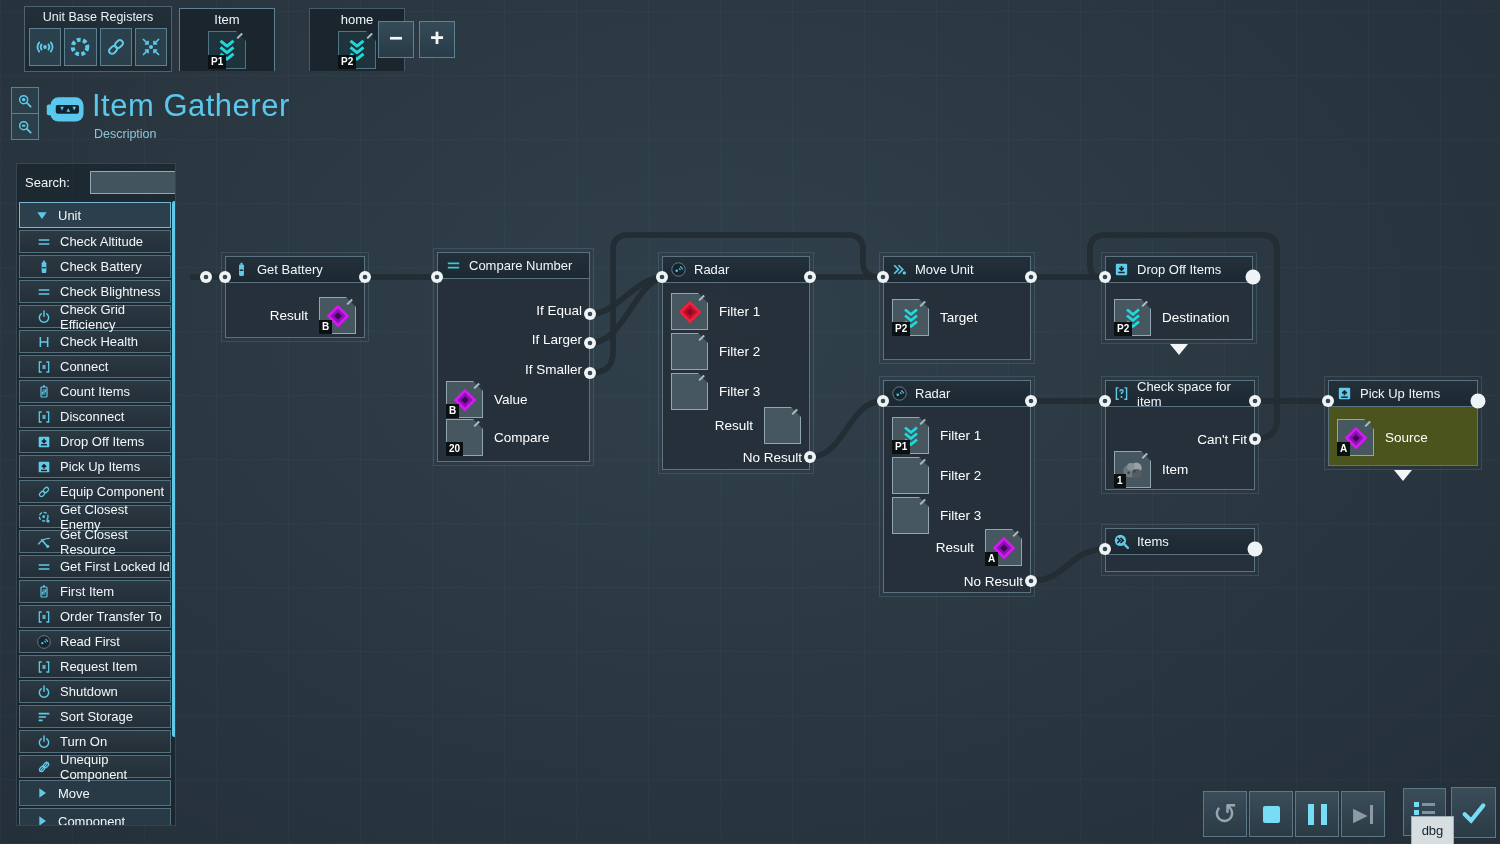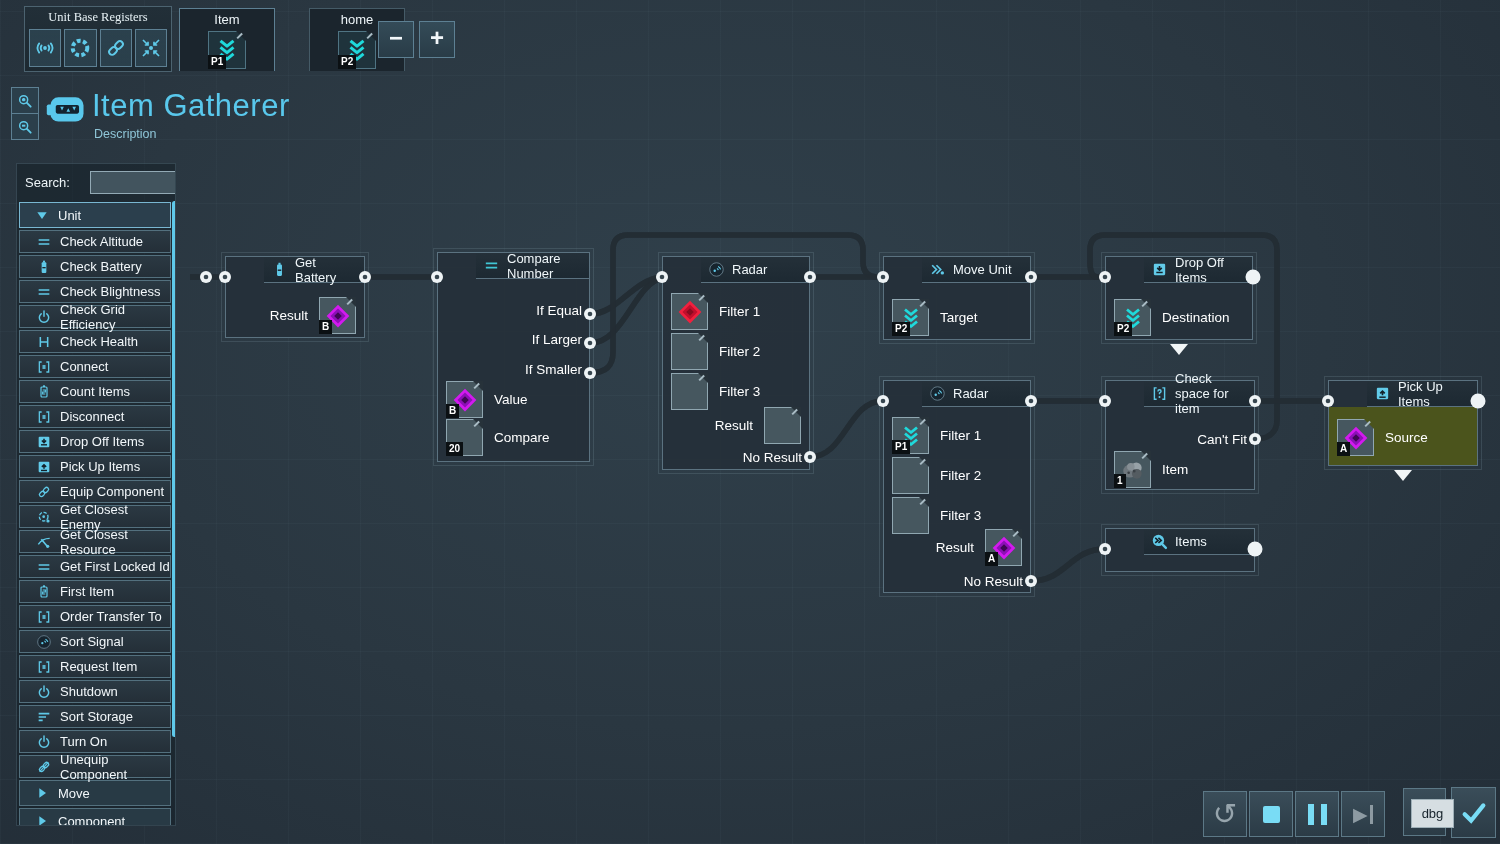--- a/index.html
+++ b/index.html
@@ -6,21 +6,21 @@
   #app{position:relative;width:1500px;height:844px;overflow:hidden;
        font-family:"Liberation Sans",sans-serif;color:#eef5f8;
        background:
          repeating-linear-gradient(0deg, rgba(140,175,190,.045) 0 1px, transparent 1px 64px),
          repeating-linear-gradient(90deg, rgba(140,175,190,.04) 0 1px, transparent 1px 72px),
          radial-gradient(ellipse at 48% 38%, #30404b 0%, #2a3741 55%, #232e38 100%);}
   svg{display:block}
   .ic{width:16px;height:16px;color:#5fc9e8;flex:0 0 auto}
 
   
-  .panel{position:absolute;background:linear-gradient(#222f38,#1d2931);border:1px solid #4c6370;font-family:Liberation Serif, serif;}
+  .panel{position:absolute;background:linear-gradient(#222f38,#1d2931);border:1px solid #4c6370;}
   #registers{left:24px;top:6px;width:146px;height:64px;}
   #registers .ptitle{font-size:12.5px;text-align:center;padding-top:3px;color:#e8f2f6;}
   #registers .btnrow{display:flex;gap:3px;padding:4px 4px 0 4px;}
   .regbtn{width:33px;height:36px;background:linear-gradient(#31485500,#2a3f4b),#2b414d;border:1px solid #5d8093;
           display:flex;align-items:center;justify-content:center;}
   .regbtn .ic{width:24px;height:24px}
   .tab{position:absolute;top:8px;width:94px;height:62px;background:#1b252d;border:1px solid #455b67;border-bottom:none;}
   #tab-item{left:179px;border-color:#5d8093;}
   #tab-home{left:277px;margin-left:32px;}
   .tab .tlabel{font-size:13px;text-align:center;padding-top:3px;}
@@ -45,21 +45,21 @@
   #searchrow input{width:88px;height:21px;background:#42545e;border:1px solid #93aab5;color:#eef5f8;
                    font-family:inherit;font-size:12px;padding:0 4px;}
   #slist{padding:2px 4px 0 2px;}
   .sit{height:23px;margin-bottom:2px;display:flex;align-items:center;gap:8px;padding-left:16px;font-size:13px;
        background:linear-gradient(#2b3943,#242f38);border:1px solid #53707e;box-sizing:border-box;color:#f2f7fa;}
   .sit.group{height:26px;padding-left:14px;background:#283a45;}
   .sit.open{border-color:#79b7d2;background:#2b3f4d;}
   #vscroll{position:absolute;left:155px;top:37px;width:5px;height:536px;background:#5fc9ea;border-radius:3px;}
 
   
-  .node{position:absolute;background:rgba(37,48,57,.94);border:1px solid #5b7280;box-sizing:border-box;padding-left:38px;--cut:#27323a;}
+  .node{position:absolute;background:rgba(37,48,57,.94);border:1px solid #5b7280;box-sizing:border-box;--cut:#27323a;}
   .node::after{content:"";position:absolute;inset:-5px;border:1px solid rgba(160,190,205,.16);pointer-events:none;}
   .nhead{height:26px;display:flex;align-items:center;gap:7px;padding:0 7px;
          background:linear-gradient(#243039,#1d2932);border-bottom:1px solid #5b7280;
          font-size:13px;color:#f0f7fa;box-sizing:border-box;}
   .nhead .ic{width:17px;height:17px}
   .greenfill{position:absolute;left:0;right:0;top:26px;bottom:0;background:#4b541c;}
   .prow{position:absolute;display:flex;align-items:center;gap:11px;font-size:13.5px;color:#fff;}
   .olabel{position:absolute;right:7px;font-size:13.5px;color:#fff;white-space:nowrap;}
   .slot{position:relative;width:37px;height:37px;background:#46575f;border:1px solid #90a7b1;box-sizing:border-box;
         display:flex;align-items:center;justify-content:center;flex:0 0 auto;}
@@ -76,21 +76,21 @@
   
   #wires{position:absolute;left:0;top:0;pointer-events:none;}
   #wires .shadow path{stroke:#232d34;stroke-width:5.5;fill:none;opacity:.85;}
   #wires .main path,#wires .main use{stroke:#ecf1f3;stroke-width:3;fill:none;}
   .cn-o{fill:#eef3f5;} .cn-i{fill:#36454e;}
 
   
   .cbtn{position:absolute;background:linear-gradient(#3a4d59,#2b3b46);border:1px solid #5c7886;
         display:flex;align-items:center;justify-content:center;box-sizing:border-box;}
   .glyph{font-family:"DejaVu Sans","Liberation Sans",sans-serif;}
-  #dbgbadge{position:absolute;left:1411px;top:799px;width:41px;height:27px;background:#d6dee2;border:1px solid #9fb0b8;
+  #dbgbadge{position:absolute;left:1411px;top:816px;width:41px;height:27px;background:#d6dee2;border:1px solid #9fb0b8;
             color:#16222b;font-size:13px;display:flex;align-items:center;justify-content:center;z-index:6;}
 </style>
 </head>
 <body>
 
 <div id="app">
 
 <svg width="0" height="0" style="position:absolute">
 <defs>
 <symbol id="sy-lines" viewBox="0 0 24 24">
@@ -389,21 +389,21 @@
     <div class="sit">
           <svg class="ic">
             <use href="#sy-bracket"></use>
           </svg>
           <span>Order Transfer To</span>
         </div>
     <div class="sit">
           <svg class="ic">
             <use href="#sy-radar"></use>
           </svg>
-          <span>Sort Signal</span>
+          <span>Read First</span>
         </div>
     <div class="sit">
           <svg class="ic">
             <use href="#sy-bracket"></use>
           </svg>
           <span>Request Item</span>
         </div>
     <div class="sit">
           <svg class="ic">
             <use href="#sy-power"></use>
@@ -512,21 +512,21 @@
     <span class="slot"></span>
     <span>Filter 3</span>
   </div>
   <div class="prow" style="top:150px;right:8px">
     <span>Result</span>
     <span class="slot"></span>
   </div>
   <div class="olabel" style="top:193px">No Result</div>
 </div>
 
-<div class="node" style="left:883px;top:256px;width:148px;height:84px">
+<div class="node" style="left:883px;top:256px;width:148px;height:104px">
   <div class="nhead">
         <svg class="ic">
           <use href="#sy-move"></use>
         </svg>
         <span>Move Unit</span>
       </div>
   <div class="prow" style="top:42px;left:8px">
     <span class="slot">
           <svg class="sicon" style="color:#1fd9db;width:24px;height:24px">
             <use href="#sy-chevrons"></use>

